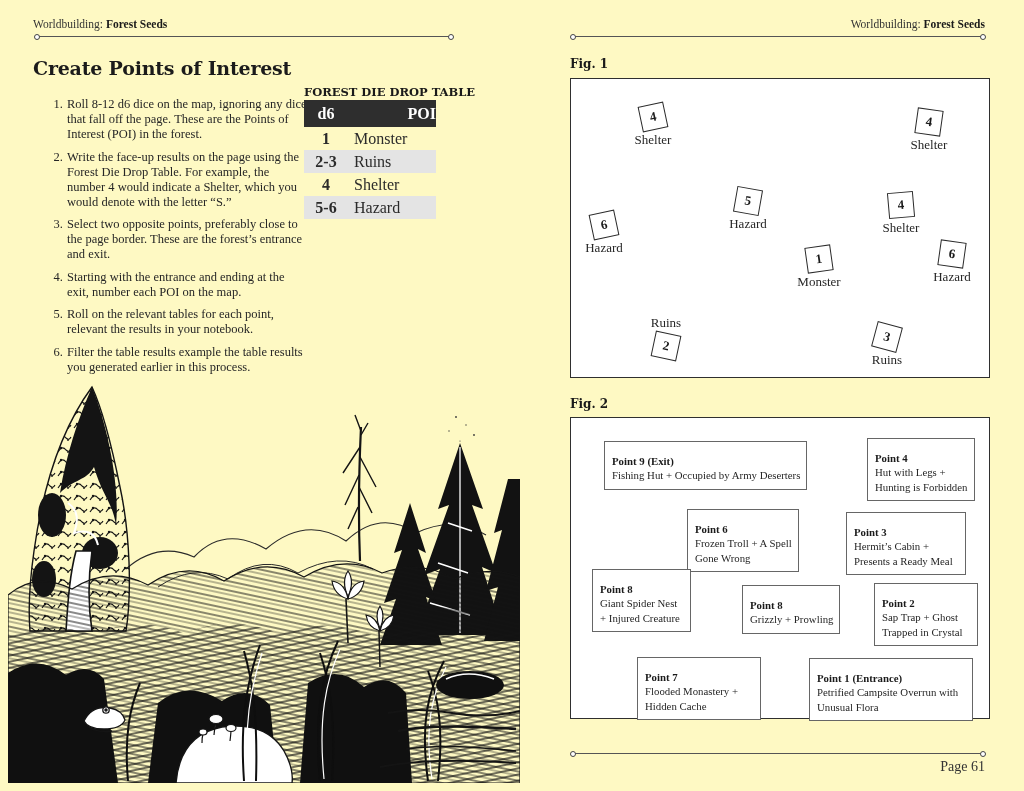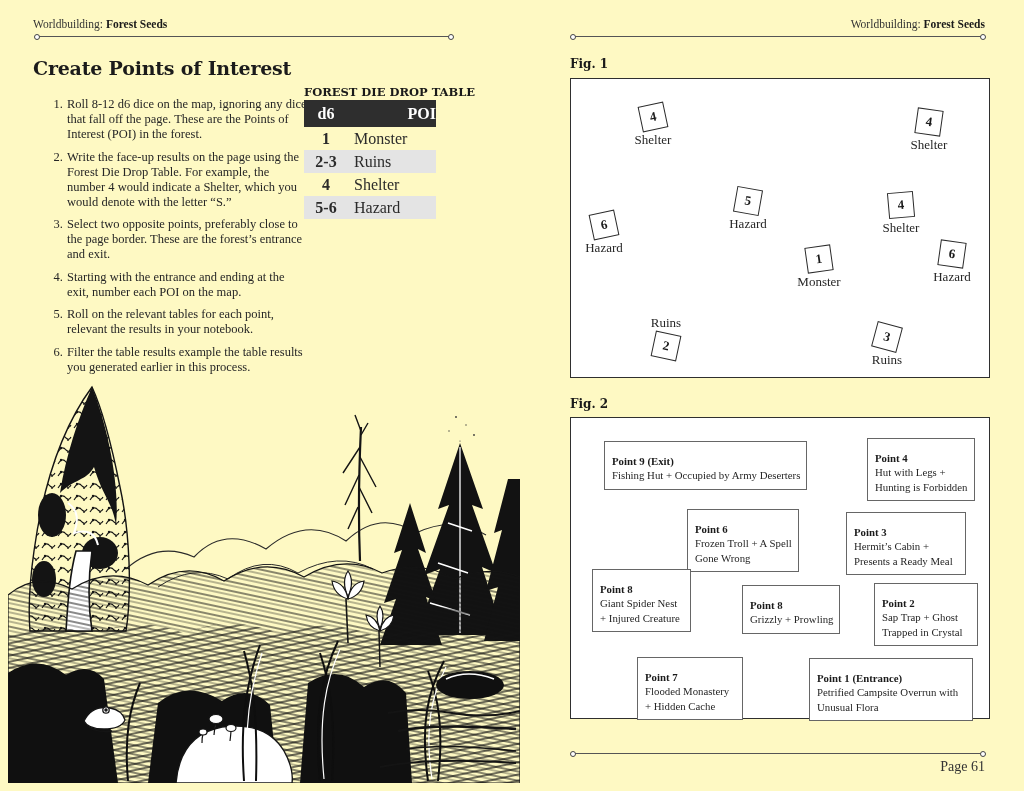--- a/index.html
+++ b/index.html
@@ -305,21 +305,21 @@
           <div class="pt-desc">Giant Spider Nest + Injured Creature</div>
         </div>
         <div class="point-box" style="left: 171px; top: 167px;">
           <div class="pt-title">Point 8</div>
           <div class="pt-desc" style="white-space: nowrap;">Grizzly + Prowling</div>
         </div>
         <div class="point-box" style="left: 303px; top: 165px; width: 104px;">
           <div class="pt-title">Point 2</div>
           <div class="pt-desc">Sap Trap + Ghost Trapped in Crystal</div>
         </div>
-        <div class="point-box" style="left: 66px; top: 239px; width: 106px;">
+        <div class="point-box" style="left: 66px; top: 239px; width: 124px;">
           <div class="pt-title">Point 7</div>
           <div class="pt-desc">Flooded Monastery + Hidden Cache</div>
         </div>
         <div class="point-box" style="left: 238px; top: 240px; width: 164px;">
           <div class="pt-title">Point 1 (Entrance)</div>
           <div class="pt-desc">Petrified Campsite Overrun with Unusual Flora</div>
         </div>
       </div>
 
     <div class="rule" style="left:59px;top:753px;width:414px;"></div>

